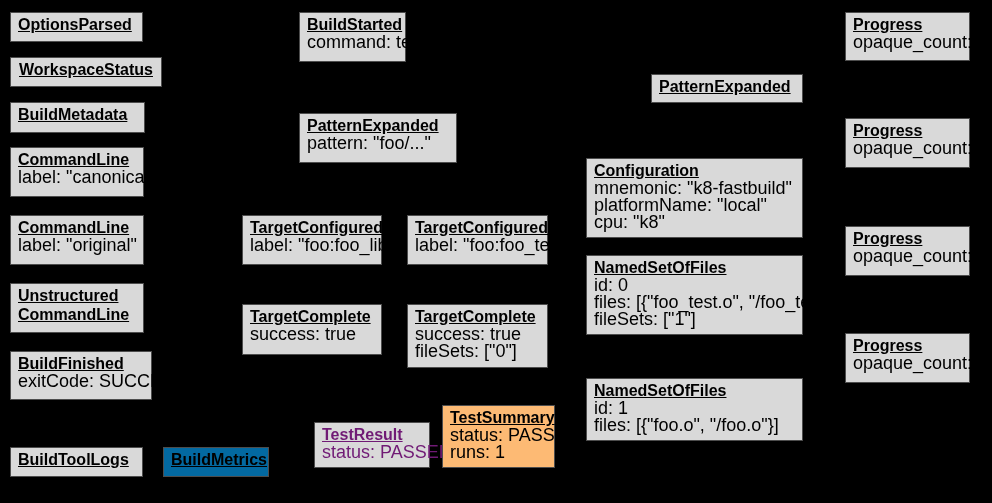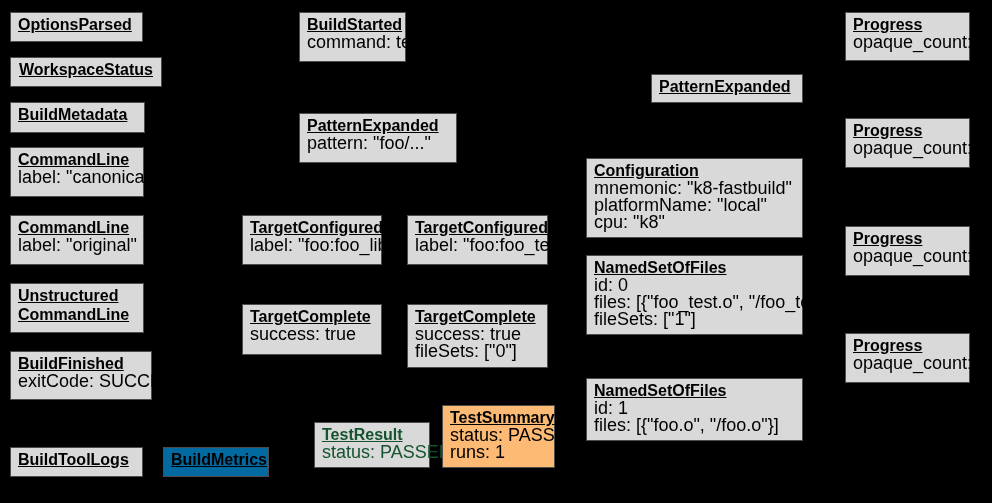--- a/index.html
+++ b/index.html
@@ -90,21 +90,21 @@
     </div>
     <div class="box" style="left: 242px; top: 304px; width: 140px; min-height: 51px; background: rgb(217, 217, 217); border-color: rgb(77, 77, 77); color: rgb(0, 0, 0);">
       <div class="box-title">TargetComplete</div>
       <div class="box-line">success: true</div>
     </div>
     <div class="box" style="left: 407px; top: 304px; width: 141px; min-height: 64px; background: rgb(217, 217, 217); border-color: rgb(77, 77, 77); color: rgb(0, 0, 0);">
       <div class="box-title">TargetComplete</div>
       <div class="box-line">success: true</div>
       <div class="box-line">fileSets: ["0"]</div>
     </div>
-    <div class="box" style="left: 314px; top: 422px; width: 116px; min-height: 45px; background: rgb(217, 217, 217); border-color: rgb(77, 77, 77); color: #14532d;">
+    <div class="box" style="left: 314px; top: 422px; width: 116px; min-height: 45px; background: rgb(217, 217, 217); border-color: rgb(77, 77, 77); color: #701a75;">
       <div class="box-title">TestResult</div>
       <div class="box-line">status: PASSED</div>
     </div>
     <div class="box" style="left: 442px; top: 405px; width: 113px; min-height: 59px; background: #fdba74; border-color: rgb(77, 77, 77); color: rgb(0, 0, 0);">
       <div class="box-title">TestSummary</div>
       <div class="box-line">status: PASSED</div>
       <div class="box-line">runs: 1</div>
     </div>
     <div class="box" style="left: 651px; top: 74px; width: 152px; min-height: 29px; background: rgb(217, 217, 217); border-color: rgb(77, 77, 77); color: rgb(0, 0, 0);">
       <div class="box-title">PatternExpanded</div>

